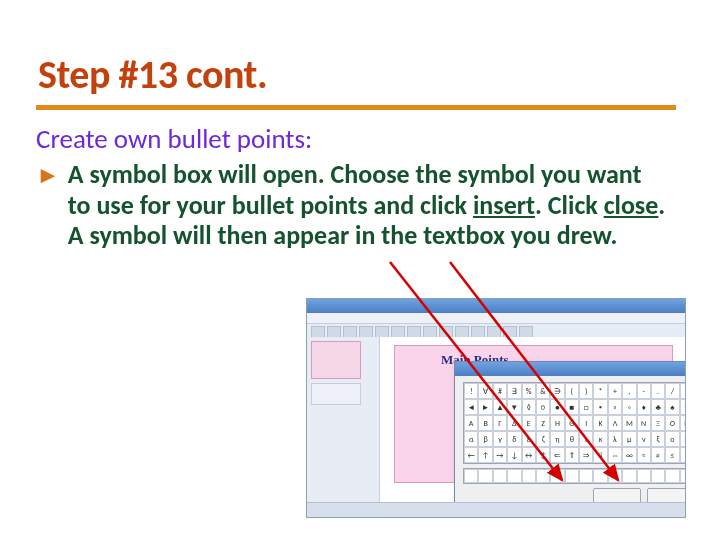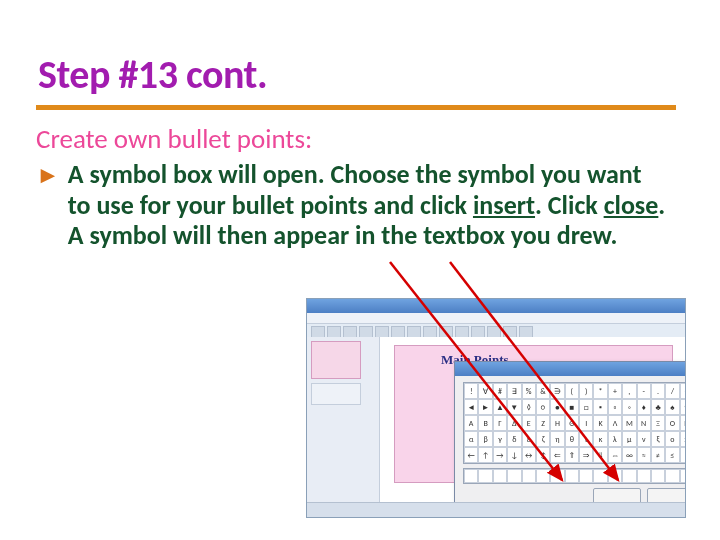--- a/index.html
+++ b/index.html
@@ -8,30 +8,30 @@
     background:#fff;
     font-family:"Calibri","Segoe UI",Arial,sans-serif;
     color:#222;
     position:relative;
     overflow:hidden;
   }
   .slide{padding:50px 40px 0 36px;}
   .title{
     font-size:40px;
     font-weight:700;
-    color:#a21caf;
+    color:#c2410c;
     margin:0 0 6px 2px;
     letter-spacing:-0.5px;
   }
   .rule{
     height:5px;background:#e08a1a;width:640px;margin:0 0 12px 0;
   }
   .intro{
     font-size:27px;
-    color:#ec4899;
+    color:#6d28d9;
     margin:0 0 4px 0;
     font-family:"Gill Sans","Gill Sans MT","Calibri",sans-serif;
   }
   .body-row{display:flex;align-items:flex-start;gap:8px;}
   .bullet-mark{
     font-size:24px;color:#d9731a;line-height:1.15;
     padding-top:2px;
   }
   .body-text{
     font-size:26px;

